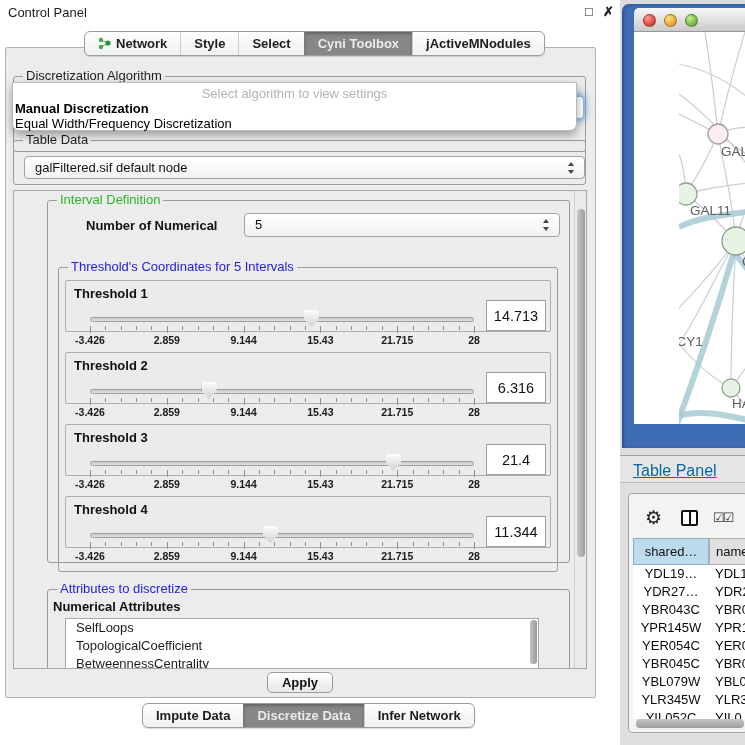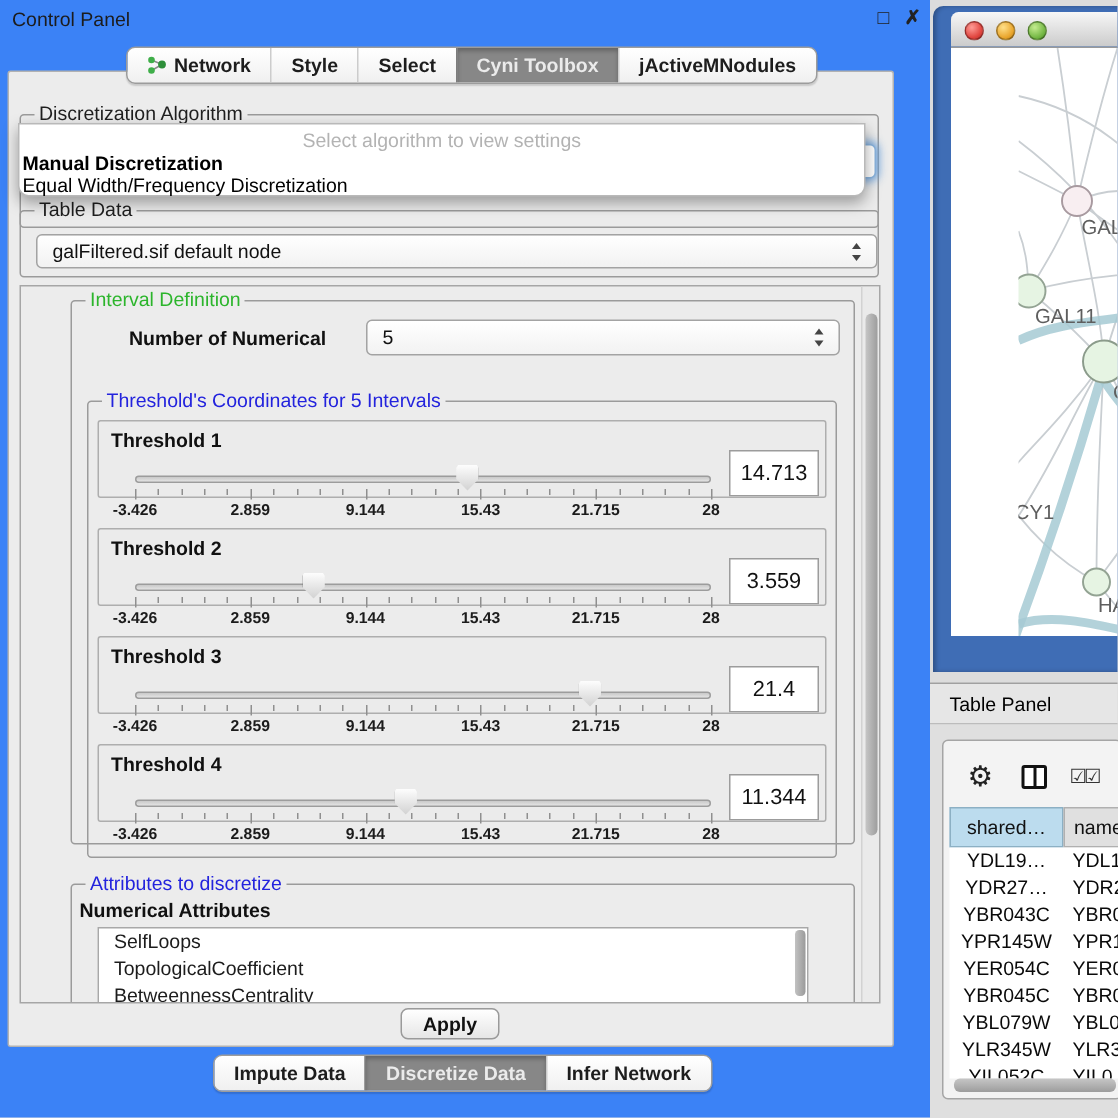--- a/index.html
+++ b/index.html
@@ -1,20 +1,20 @@
 <!DOCTYPE html>
 <html><head>
 <meta charset="utf-8">
 <style>
   * { margin:0; padding:0; box-sizing:border-box; }
   html,body { width:745px; height:745px; overflow:hidden; font-family:"Liberation Sans", sans-serif; background:#dcdcdc; }
   .abs { position:absolute; }
 
   
-  #left-panel { left:0; top:0; width:620px; height:745px; background:#3b82f6; }
+  #left-panel { left:0; top:0; width:620px; height:745px; background:#ffffff; }
   #titlebar { left:0; top:0; width:620px; height:26px; }
   #titlebar .title { left:8px; top:5px; font-size:13px; color:#1c1c1c; }
   .win-icon { top:4px; font-size:13px; color:#222; cursor:default; }
   #float-icon { left:585px; }
   #close-icon { left:603px; font-weight:bold; }
 
   .segmented { display:flex; height:25px; border:1px solid #9c9c9c; border-radius:6px; overflow:hidden;
                background:linear-gradient(#ffffff,#f0f0f0); box-shadow:0 1px 1px rgba(0,0,0,.15); }
   .segment { display:flex; align-items:center; gap:5px; padding:0 13px; font-size:13px; font-weight:600;
              color:#1d1d1d; line-height:23px; border-left:1px solid #cccccc; white-space:nowrap; }
@@ -97,21 +97,21 @@
   #mac-titlebar { left:12px; top:4px; width:111px; height:24px; background:linear-gradient(#f7f7f7,#cbcbcb);
                   border-radius:5px 0 0 0; border-bottom:1px solid #999; }
   .light { position:absolute; top:6px; width:13px; height:13px; border-radius:50%; border:1px solid rgba(0,0,0,.3); }
   #light-red    { left:9px;  background:radial-gradient(circle at 35% 30%, #ff9d97, #e0443e 65%, #a62c28); }
   #light-yellow { left:30px; background:radial-gradient(circle at 35% 30%, #ffe08a, #e9a52c 65%, #b07a16); }
   #light-green  { left:51px; background:radial-gradient(circle at 35% 30%, #c4ec90, #74b744 65%, #4e8a28); }
   #net-canvas { left:12px; top:28px; width:111px; height:392px; background:#fff; overflow:hidden;padding-left:45px; }
 
   #tablepanel-bar { left:0; top:455px; width:125px; height:28px; background:#e6e6e6;
                     border-top:1px solid #a0a0a0; border-bottom:1px solid #bcbcbc; }
-  #tablepanel-bar .t { position:absolute; left:13px; top:6px; font-size:13px; color:#000000; }
+  #tablepanel-bar .t { position:absolute; left:13px; top:6px; font-size:16px; color:#0369a1;text-decoration:underline; }
   #tablepanel-body { left:0; top:483px; width:125px; height:262px; background:#dfdfdf; }
   #tp-inner { left:8px; top:10px; width:120px; height:240px; background:#f3f3f3; border:1px solid #a5a5a5; border-radius:4px; }
   #gear-ico { left:16px; top:12px; font-size:19px; color:#222; }
   #cols-ico { left:52px; top:16px; width:17px; height:16px; border:2px solid #111; border-radius:2px; background:#fff; }
   #cols-ico:before { content:""; position:absolute; left:5.5px; top:0; width:2px; height:12px; background:#111; }
   #checks-ico { left:84px; top:16px; font-size:13px; color:#333; letter-spacing:-2px; }
 
   #tp-table { left:4px; top:44px; width:120px; }
   .tp-head { position:absolute; top:0; height:27px; font-size:13px; line-height:26px; border:1px solid #b0b0b0; }
   #tp-head-0 { left:0; width:76px; background:#bcdcee; border-color:#8cb0c4; text-align:center; color:#111; }
@@ -268,21 +268,21 @@
             <div class="tick" style="left:100%;height:7px"></div>
           </div>
           <div class="thr-scale">
             <div class="scale-lab" style="left:0%">-3.426</div>
             <div class="scale-lab" style="left:20%">2.859</div>
             <div class="scale-lab" style="left:40%">9.144</div>
             <div class="scale-lab" style="left:60%">15.43</div>
             <div class="scale-lab" style="left:80%">21.715</div>
             <div class="scale-lab" style="left:100%">28</div>
           </div>
-          <div class="thr-value">3.559</div>
+          <div class="thr-value">6.316</div>
         </div>
         <div class="thr-item" style="top: 156px;">
           <div class="thr-label">Threshold 3</div>
           <div class="thr-track"></div>
           <div class="thr-thumb" style="left:319.8534016419525px"></div>
           <div class="thr-ticks">
             <div class="tick" style="left:0%;height:7px"></div>
             <div class="tick" style="left:4%;height:4px"></div>
             <div class="tick" style="left:8%;height:4px"></div>
             <div class="tick" style="left:12%;height:4px"></div>

